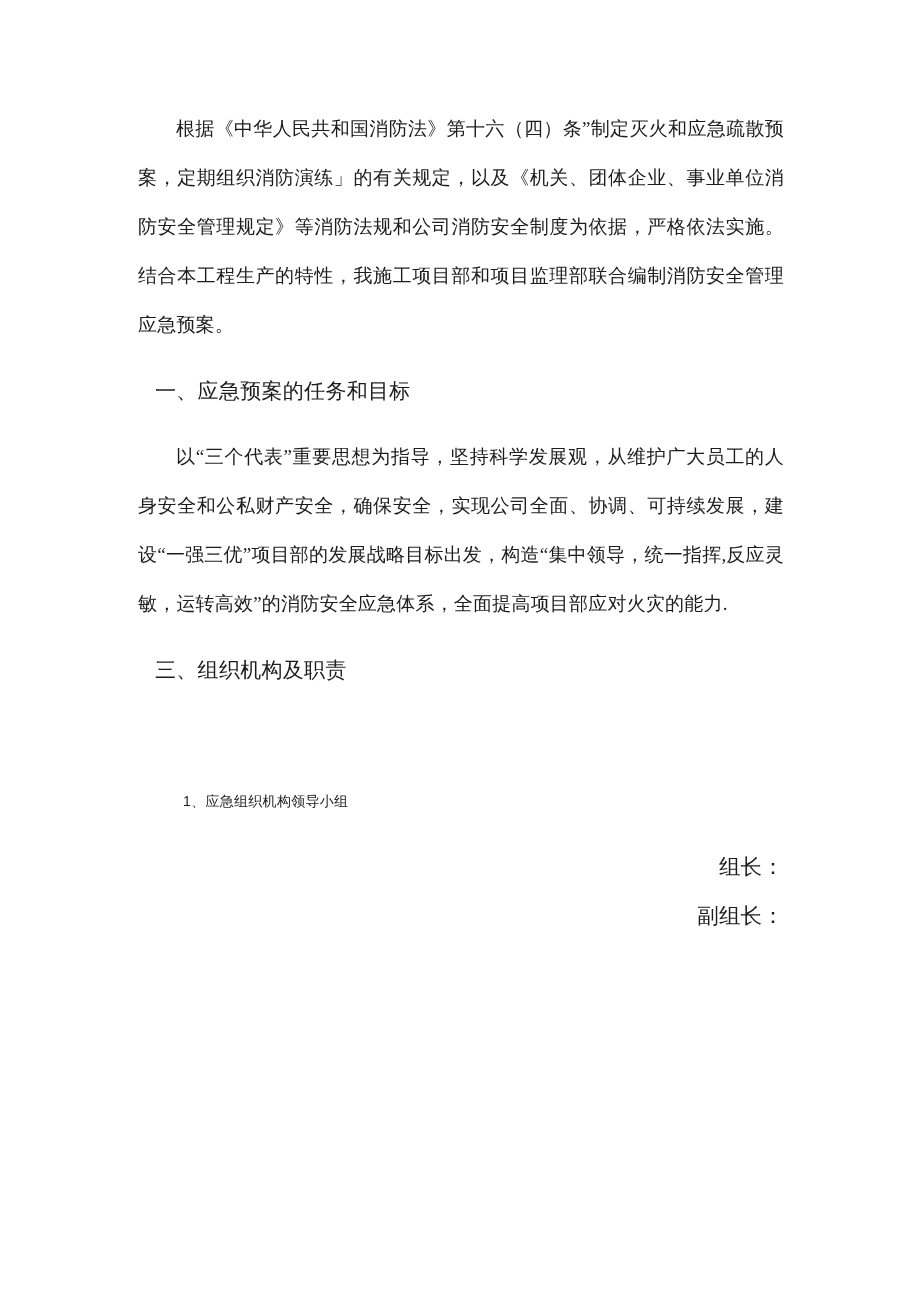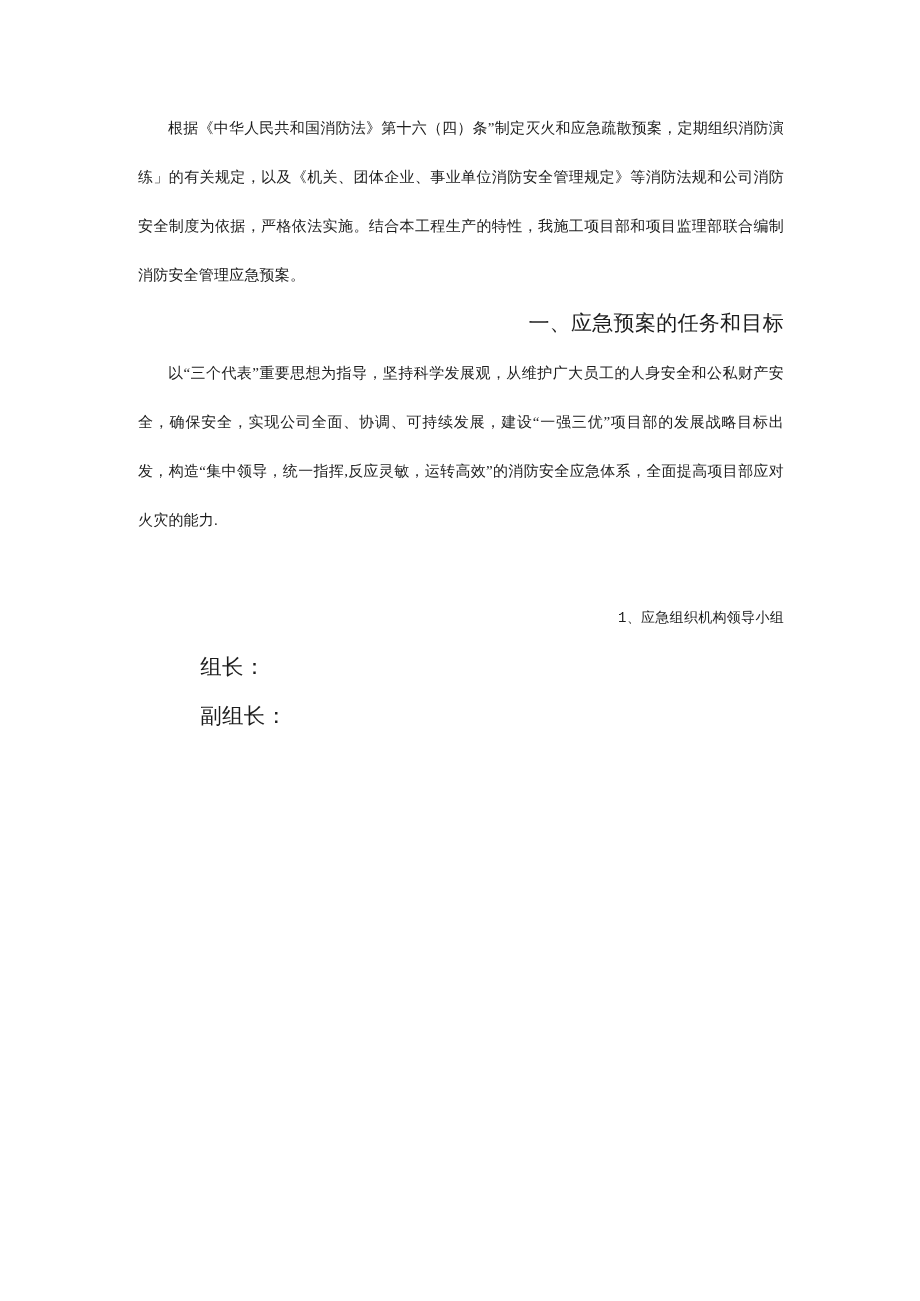--- a/index.html
+++ b/index.html
@@ -17,76 +17,78 @@
   }
   .doc-body {
     position: absolute;
     left: 138px;
     top: 104px;
     width: 646px;
   }
   
   .para {
     font-family: "Liberation Serif", "DejaVu Serif", serif;
-    font-size: 15px;
+    font-size: 19px;
     line-height: 49px;
     color: #1c1c1c;
     text-align: justify;
     text-justify: inter-ideograph;
     margin: 0;
     letter-spacing: 0.2px;
     -webkit-font-feature-settings: normal;
   }
   .para.indent2 {
     text-indent: 2em;
   }
   .para.indent-half {
     text-indent: 1.45em;
   }
   
   .heading {
-    font-family: Liberation Mono, monospace;
+    font-family: Liberation Sans, sans-serif;
     font-size: 21px;
     line-height: 49px;
     color: #1c1c1c;
-    margin: 0;
-    text-align: right;
+    margin: 17px;
+    text-align: left;
     letter-spacing: 0.3px;
   }
   .heading.sub {
     padding-left: 2em;
     font-size: 14px;
   }
   .field-line {
     font-family: "Liberation Serif", "DejaVu Serif", serif;
     font-size: 21.5px;
     line-height: 49px;
     color: #1c1c1c;
     margin: 0;
     padding-left: 2.9em;
     letter-spacing: 0.2px;
+    text-align: right;
   }
   .spacer-line {
     height: 49px;
   }
 </style>
 </head>
 <body>
 
 <div class="page">
   <div class="doc-body">
 
     <p class="para indent2">根据《中华人民共和国消防法》第十六（四）条”制定灭火和应急疏散预案，定期组织消防演练」的有关规定，以及《机关、团体企业、事业单位消防安全管理规定》等消防法规和公司消防安全制度为依据，严格依法实施。结合本工程生产的特性，我施工项目部和项目监理部联合编制消防安全管理应急预案。</p>
 
     <p class="heading">一、应急预案的任务和目标</p>
 
 
 
     <p class="para indent2">以“三个代表”重要思想为指导，坚持科学发展观，从维护广大员工的人身安全和公私财产安全，确保安全，实现公司全面、协调、可持续发展，建设“一强三优”项目部的发展战略目标出发，构造“集中领导，统一指挥,反应灵敏，运转高效”的消防安全应急体系，全面提高项目部应对火灾的能力.</p>
 
+    <p class="heading">三、组织机构及职责</p>
 
 
     <div class="spacer-line"></div>
 
     <p class="heading sub">1、应急组织机构领导小组</p>
 
     <p class="field-line">组长：</p>
 
     <p class="field-line">副组长：</p>
 

